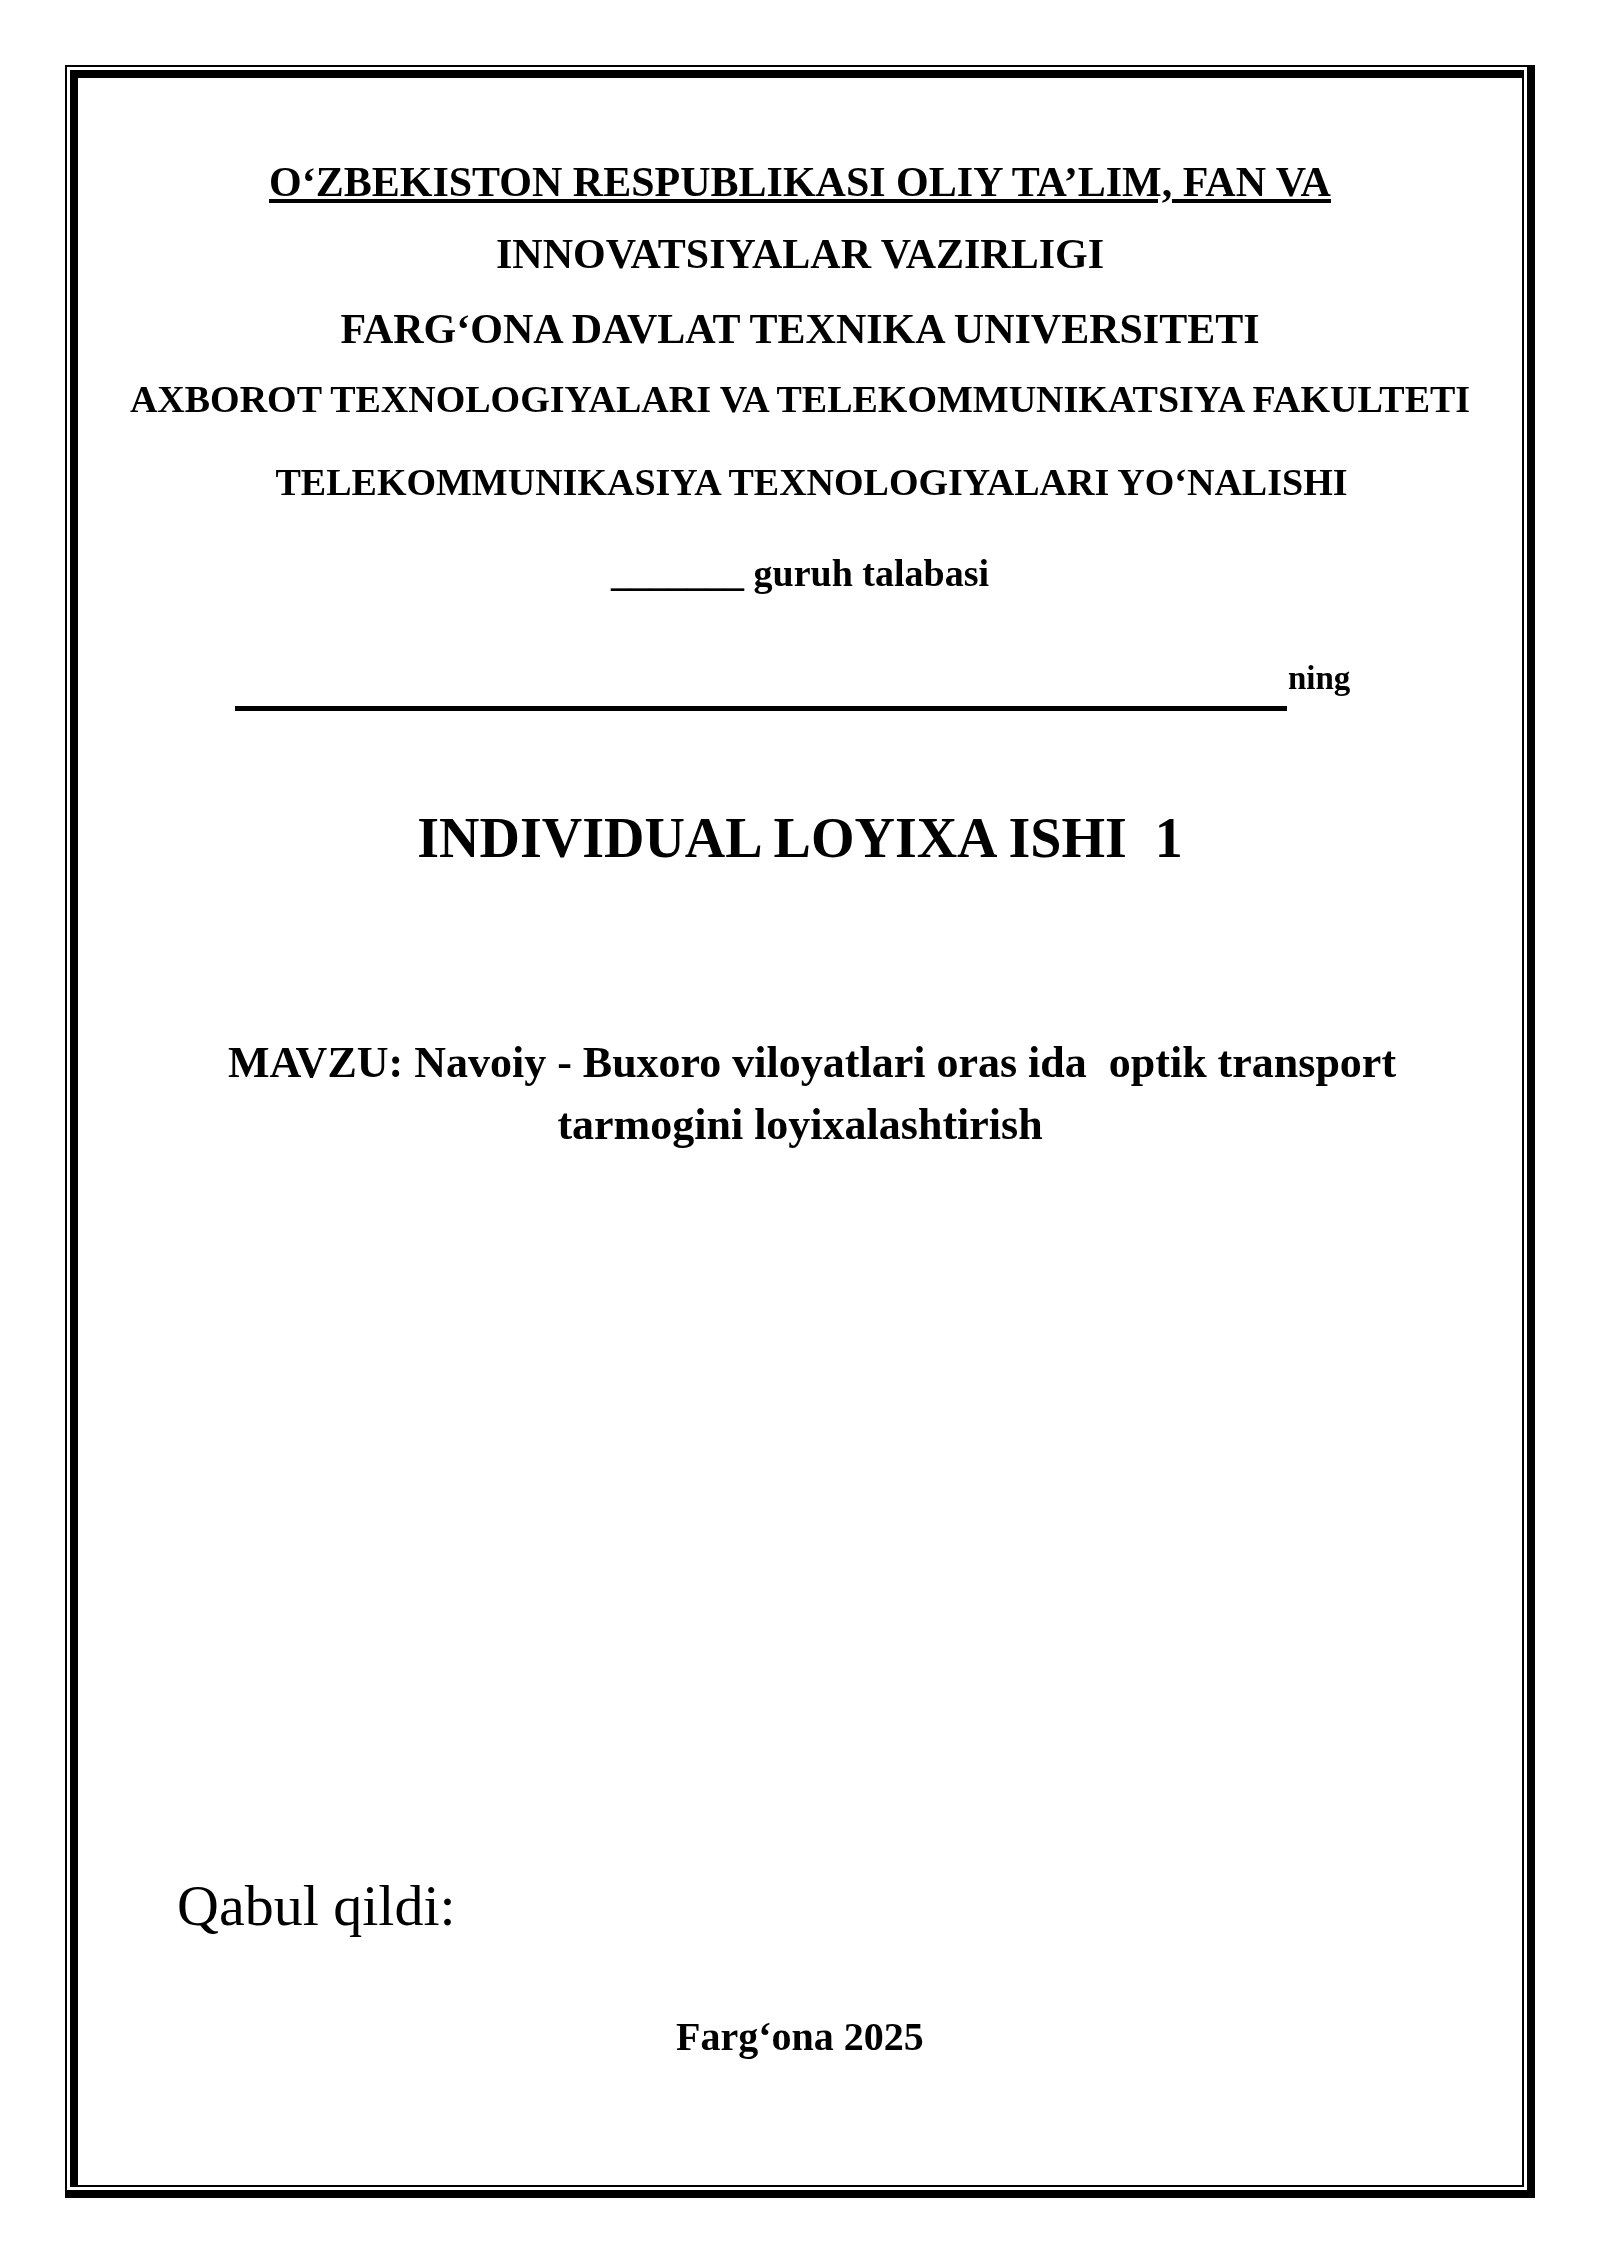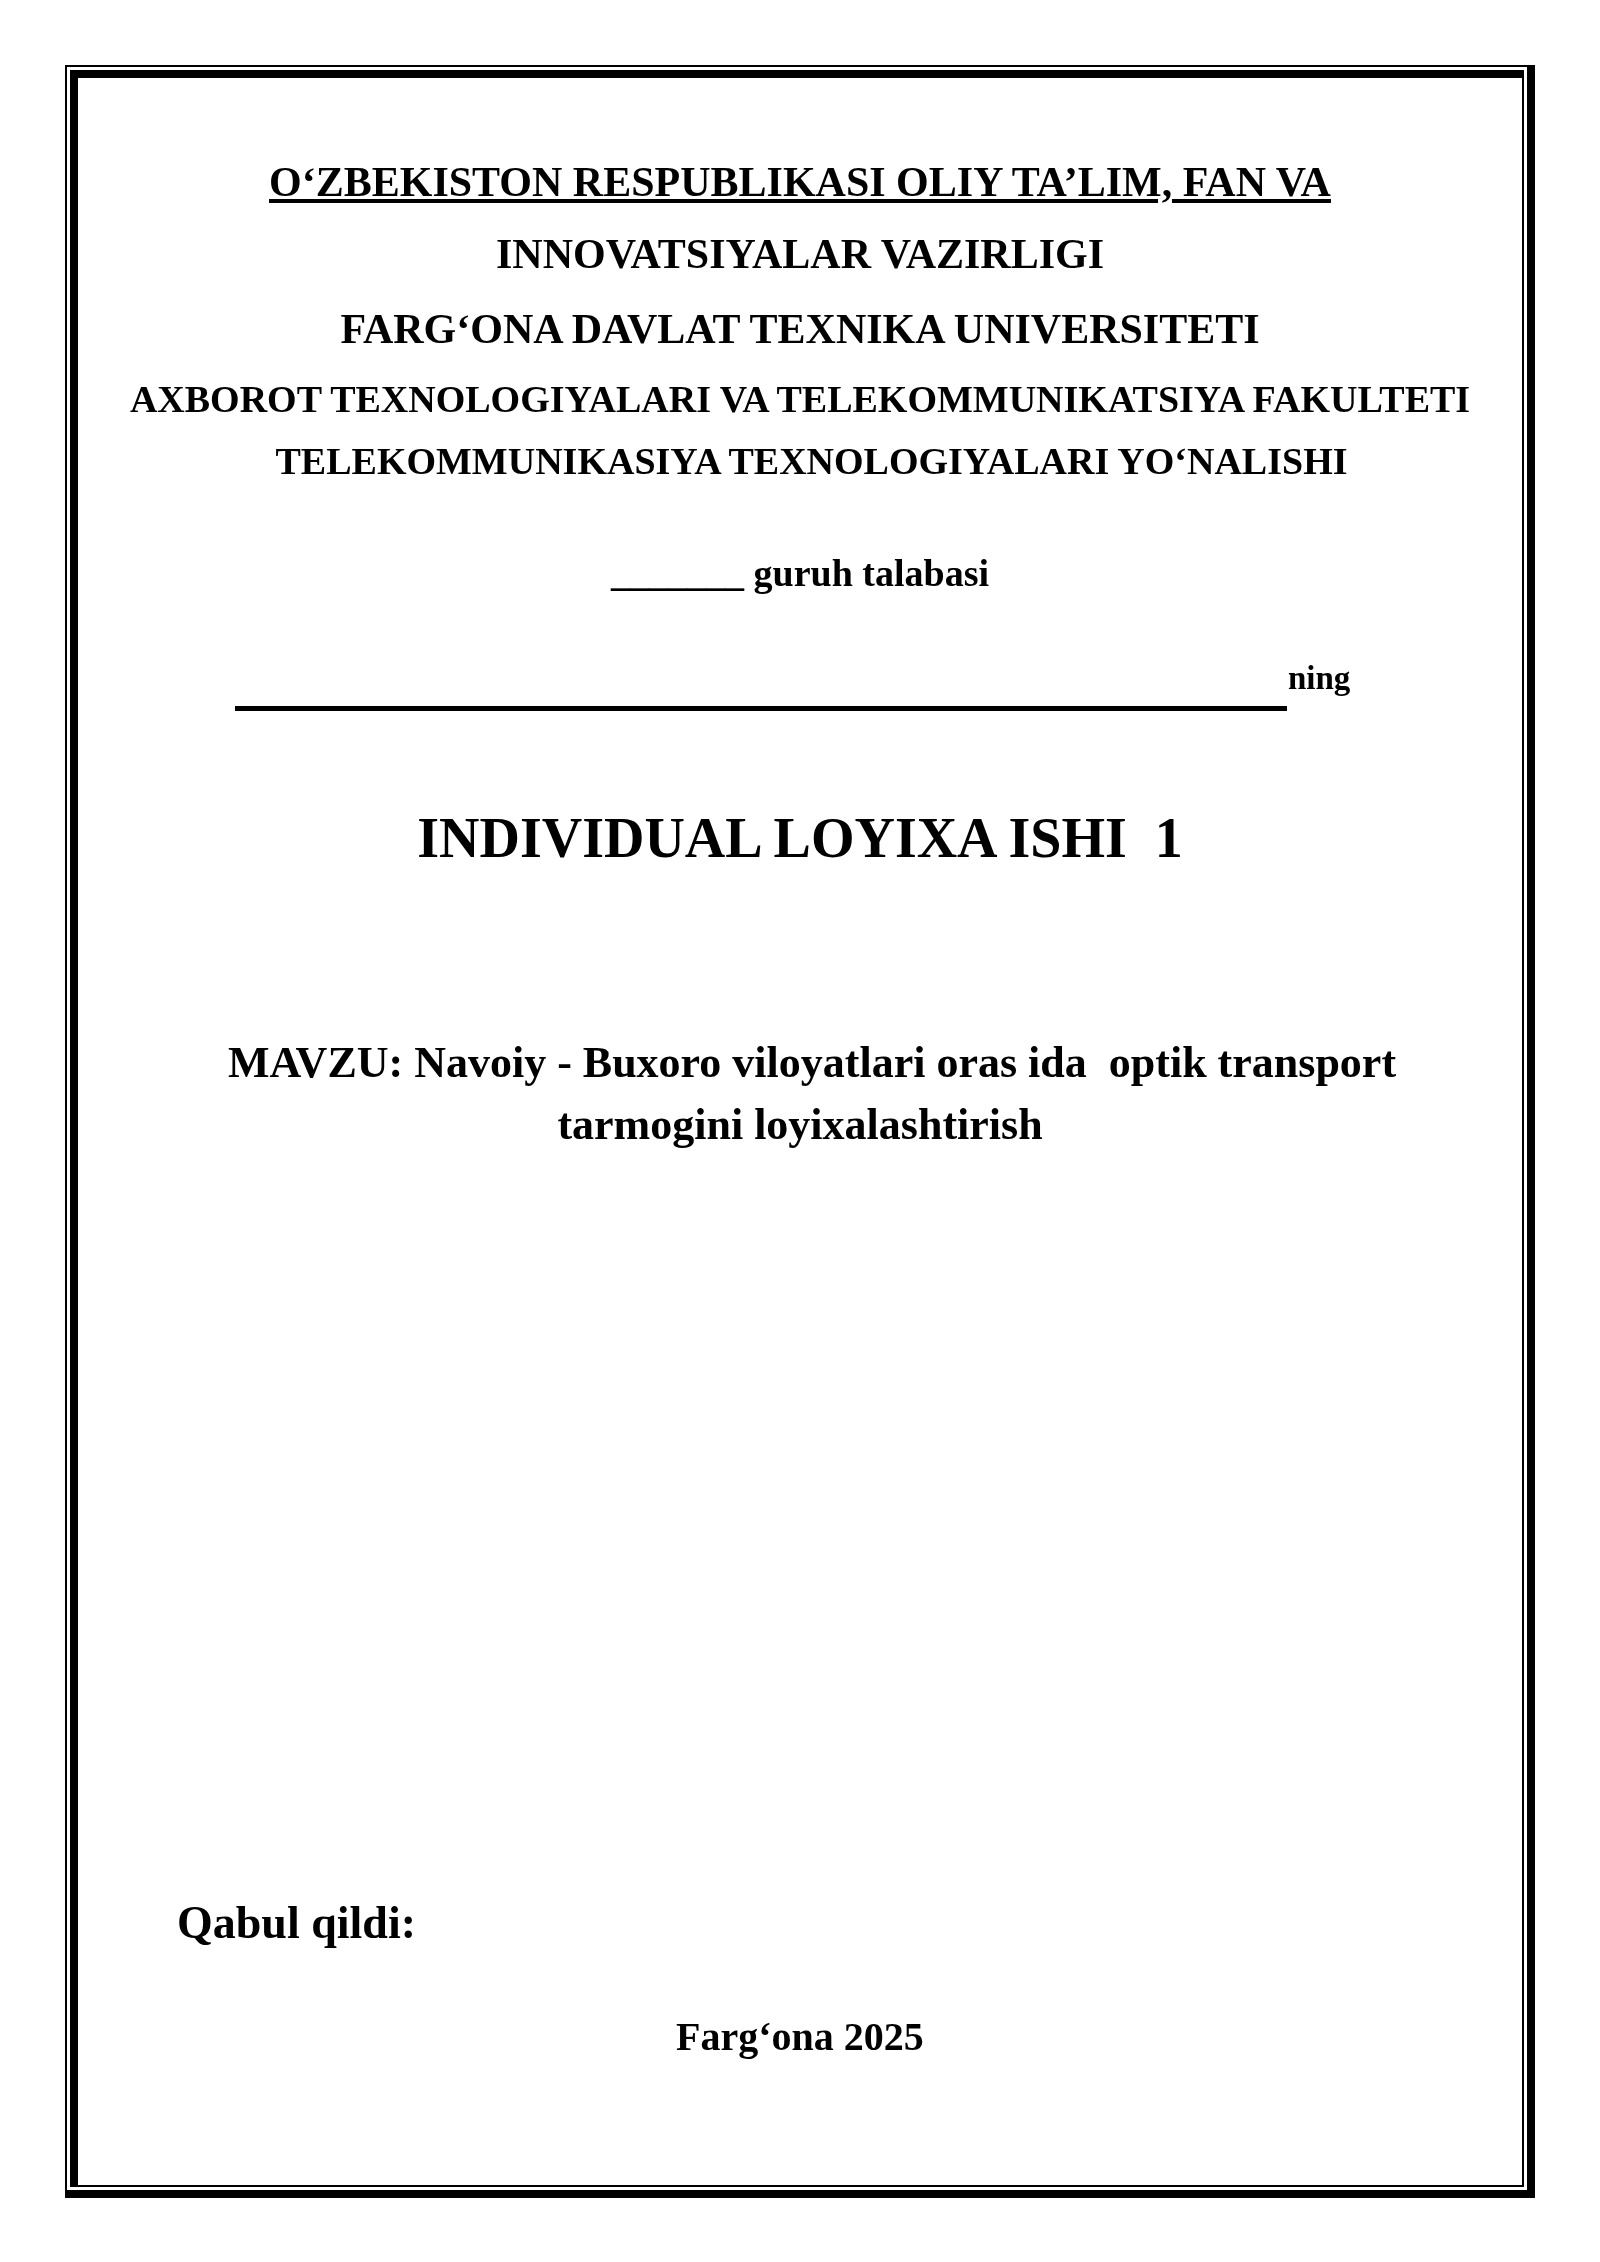--- a/index.html
+++ b/index.html
@@ -44,21 +44,21 @@
     font-weight: bold;
     white-space: pre;
     line-height: 1.15;
   }
   .hline-lg { font-size: 42px; }
   .hline-sm { font-size: 38px; }
   .line-1 { top: 158px; text-decoration: underline; }
   .line-2 { top: 230px; }
   .line-3 { top: 305px; }
   .line-4 { top: 378px; }
-  .line-5 { top: 440px; padding-left: 23px; }
+  .line-5 { top: 461px; padding-left: 23px; }
   .guruh-line {
     top: 552px;
     font-size: 38px;
   }
   .name-blank {
     position: absolute;
     left: 235px;
     top: 706px;
     width: 1052px;
     height: 5px;
@@ -76,24 +76,23 @@
     top: 758px;
     font-size: 56px;
     margin-top: 48px;
   }
   .mavzu-1 { top: 1038px; font-size: 44px; margin-left: 24px; }
   .mavzu-2 { top: 1100px; font-size: 44px; }
   .qabul {
     position: absolute;
     left: 177px;
     top: 1872px;
-    font-weight: bold;
-    font-size: 46px;
+    font-weight: normal;
+    font-size: 58px;
     white-space: pre;
-    margin-top: 24px;
   }
   .city-year {
     top: 2014px;
     font-size: 40px;
   }
 </style>
 </head>
 <body>
 
 <div class="border-outer">

